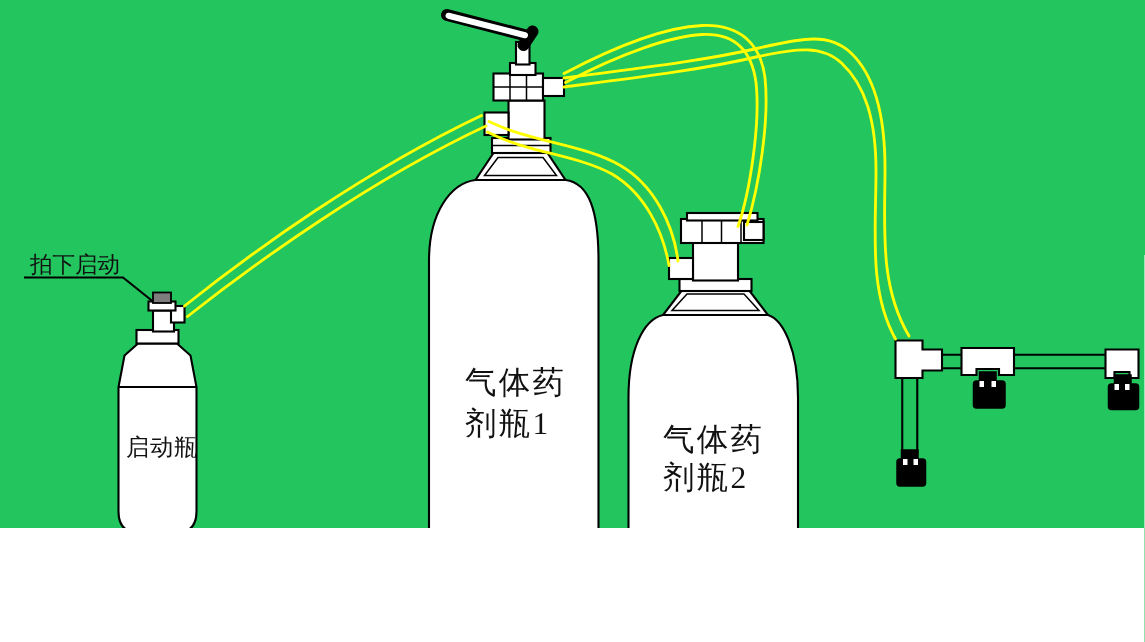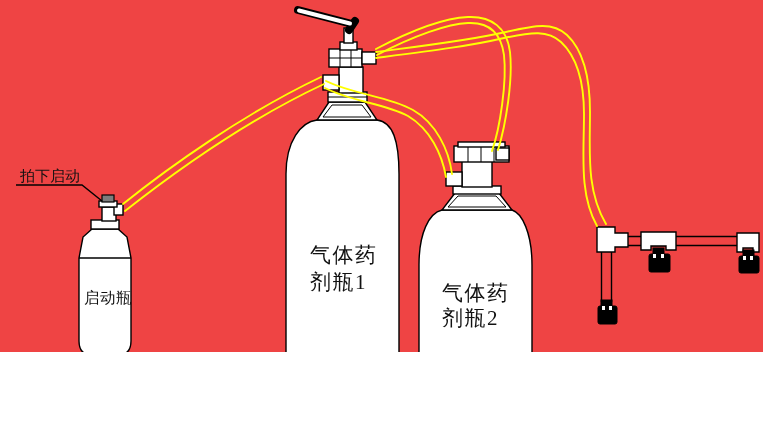--- a/index.html
+++ b/index.html
@@ -1,16 +1,16 @@
 <!DOCTYPE html>
 <html style="--tube: #ffff00; --outline: #000000; --background: #ffffff; --nozzle_fill: #000000; --cap_fill: #7d7d7d;"><head>
 <meta charset="utf-8">
 <style>
   html,body{margin:0;padding:0;background:#fff;}
-  .stage{position:relative;width:763px;height:352px;background:#ef4444;overflow:hidden;}
+  .stage{position:relative;width:763px;height:352px;background:#22c55e;overflow:hidden;}
   svg{display:block;}
   .part{fill:#fff;stroke:var(--outline,#000);stroke-width:1.4;}
   .ln{fill:none;stroke:var(--outline,#000);stroke-width:1.4;}
   .inner{fill:none;stroke:var(--outline,#000);stroke-width:1;}
   .solid{fill:var(--outline,#000);stroke:var(--outline,#000);stroke-width:1;}
   .notch{fill:#fff;stroke:none;}
   .cap{fill:var(--cap_fill,#7d7d7d);stroke:var(--outline,#000);stroke-width:1.2;}
   .tube{fill:none;stroke:var(--tube,#ffff00);stroke-width:1.9;stroke-linecap:round;}
   .lever-outer{fill:none;stroke:var(--outline,#000);stroke-width:8;stroke-linecap:round;}
   .lever-inner{fill:none;stroke:#fff;stroke-width:4;stroke-linecap:round;}

